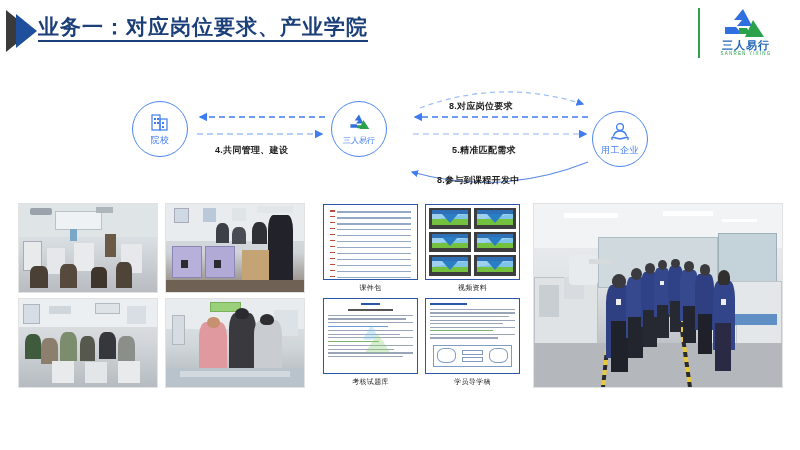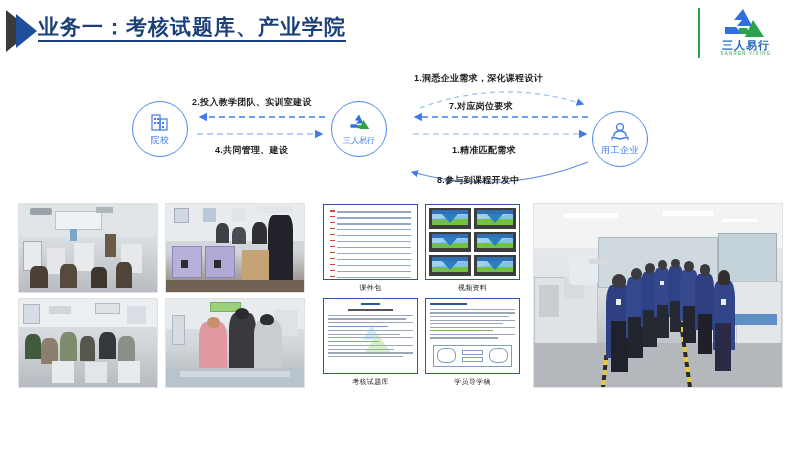--- a/index.html
+++ b/index.html
@@ -104,21 +104,21 @@
 </head>
 <body>
 
 <div class="slide">
 
   <div class="header">
     <div class="tri-wrap">
       <div class="tri-dark"></div>
       <div class="tri-blue"></div>
     </div>
-    <div class="page-title">业务一：考核试题库、产业学院</div>
+    <div class="page-title">业务一：对应岗位要求、产业学院</div>
   </div>
 
   <div class="logo-block">
     <div class="logo-rule"></div>
     <svg class="logo-mark" viewBox="0 0 62 30">
       <path d="M31 1 L22 12 L30 12 L25 18 L40 18 L31 1 Z" fill="#2f6fe0"></path>
       <path d="M13 19 L24 19 L30 26 L13 26 Z" fill="#2f6fe0"></path>
       <path d="M41 12 L52 29 L33 29 Z" fill="#2aa14a"></path>
       <path d="M27 20 L35 20 L38 26 L27 26 Z" fill="#2aa14a"></path>
     </svg>
@@ -179,25 +179,23 @@
       <svg class="node-icon" viewBox="0 0 24 22">
         <circle cx="12" cy="6" r="3.4" fill="none" stroke="#3f7cf0" stroke-width="1.3"></circle>
         <path d="M5.5 15 C6.5 11 9 10 12 10 C15 10 17.5 11 18.5 15" fill="none" stroke="#3f7cf0" stroke-width="1.3"></path>
         <path d="M4 16 L12 18 L20 16" fill="none" stroke="#3f7cf0" stroke-width="1.3"></path>
         <line x1="4" y1="16" x2="4" y2="19" stroke="#3f7cf0" stroke-width="1.3"></line>
         <line x1="20" y1="16" x2="20" y2="19" stroke="#3f7cf0" stroke-width="1.3"></line>
       </svg>
       <span class="node-label">用工企业</span>
     </div>
 
-    <div class="arrow-label" style="left:192px; top:34px;">2.投入教学团队、实训室建设</div>
     <div class="arrow-label" style="left:215px; top:82px;">4.共同管理、建设</div>
-    <div class="arrow-label" style="left:414px; top:10px;">1.洞悉企业需求，深化课程设计</div>
-    <div class="arrow-label" style="left:449px; top:38px;">7.对应岗位要求</div>
-    <div class="arrow-label" style="left:452px; top:82px;">1.精准匹配需求</div>
+    <div class="arrow-label" style="left:449px; top:38px;">8.对应岗位要求</div>
+    <div class="arrow-label" style="left:452px; top:82px;">5.精准匹配需求</div>
     <div class="arrow-label" style="left:437px; top:112px;">8.参与到课程开发中</div>
   </div>
 
   <div class="content">
 
     <div class="photo" style="left:18px; top:5px; width:140px; height:90px;">
       <div class="ph-inner" style="background:linear-gradient(to bottom,#cfd8e0 0%,#d9dee2 40%,#b8bcc0 100%);">
         <div style="position:absolute;left:0;top:0;width:100%;height:38%;background:#dfe4e7;"></div>
         <div style="position:absolute;left:26%;top:8%;width:34%;height:22%;background:#eef2f4;border:1px solid #b9c2c8;"></div>
         <div style="position:absolute;left:8%;top:4%;width:16%;height:9%;background:#9aa3ab;border-radius:2px;"></div>

